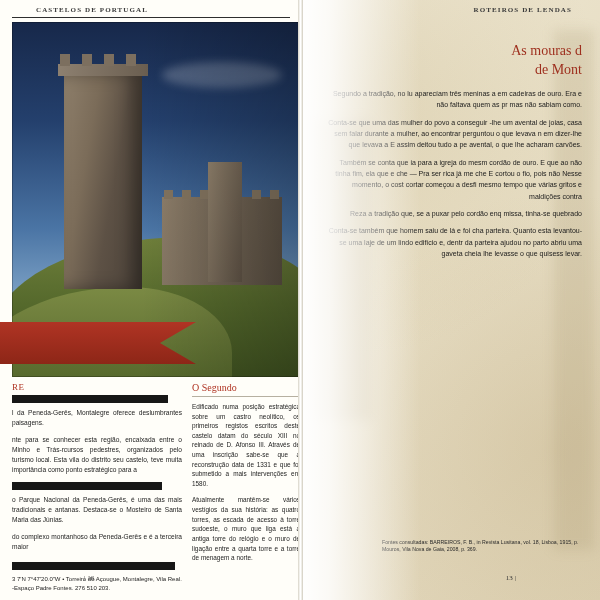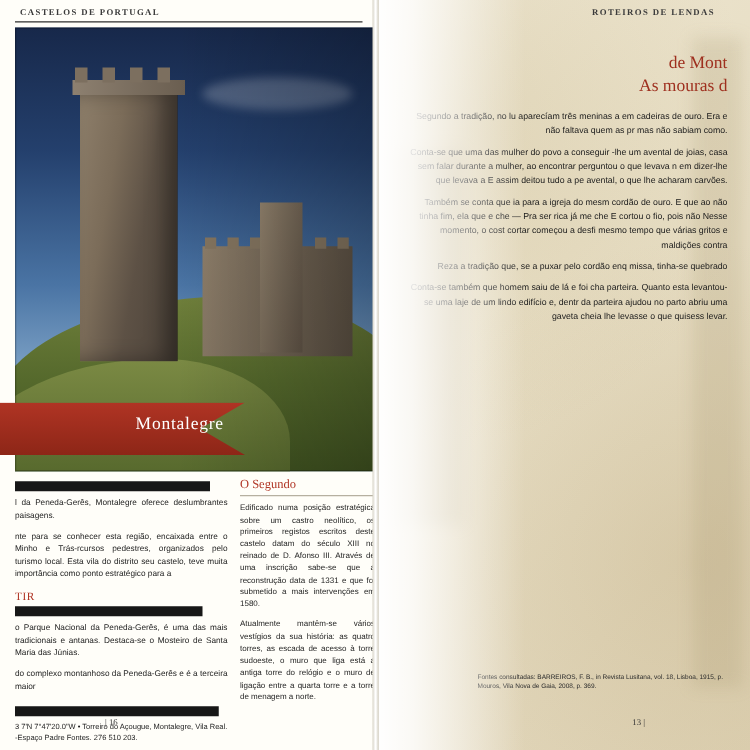--- a/index.html
+++ b/index.html
@@ -13,21 +13,21 @@
 
   
   .page-left{position:absolute;left:0;top:0;width:300px;height:600px;background:#fffef9;}
   .page-right{position:absolute;left:300px;top:0;width:300px;height:600px;background:#eab308;}
   .gutter{position:absolute;left:298px;top:0;width:5px;height:600px;
     background:linear-gradient(to right,#d7d3c6,#ffffff 45%,#ffffff 55%,#cfcabb);}
 
   
   .runhead{position:absolute;top:6px;font-size:7px;letter-spacing:1.1px;
     color:#3b3b3b;font-family:"Liberation Serif", serif;font-weight:bold;}
-  .runhead-left{left:16px;text-align:center;}
+  .runhead-left{left:36px;text-align:center;}
   .runhead-right{right:28px;}
   .rule-left{position:absolute;left:12px;top:17px;width:278px;height:1px;background:#2e2e2e;}
 
   
   .photo{position:absolute;left:12px;top:22px;width:288px;height:355px;overflow:hidden;
     background:#1a2d4e;}
   .sky{position:absolute;inset:0;
     background:linear-gradient(180deg,#17284a 0%,#24406d 28%,#4a74a4 58%,#7da2c6 78%,#a9c2d8 100%);}
   .cloud{position:absolute;background:rgba(255,255,255,.22);border-radius:50%;filter:blur(4px);}
   .hill{position:absolute;left:-20px;bottom:-10px;width:340px;height:150px;
@@ -125,28 +125,27 @@
       <div class="keep-top"></div>
       <div class="merlon" style="left:48px;"></div>
       <div class="merlon" style="left:70px;"></div>
       <div class="merlon" style="left:92px;"></div>
       <div class="merlon" style="left:114px;"></div>
       <div class="shadowside"></div>
       <div class="photo-inner-line"></div>
     </div>
 
     <div class="ribbon"></div>
-    <div class="ribbon-label">Montalegre</div>
 
     <div class="lcol">
+      <div class="sec-title">RE</div>
       <div class="redact-line" style="width:92%"></div>
       <p class="body-txt">l da Peneda-Gerês, Montalegre oferece deslumbrantes paisagens.</p>
       <p class="body-txt">nte para se conhecer esta região, encaixada entre o Minho e Trás-rcursos pedestres, organizados pelo turismo local. Esta vila do distrito seu castelo, teve muita importância como ponto estratégico para a</p>
 
-      <div class="sec-title">TIR</div>
       <div class="redact-line" style="width:88%"></div>
       <p class="body-txt">o Parque Nacional da Peneda-Gerês, é uma das mais tradicionais e antanas. Destaca-se o Mosteiro de Santa Maria das Júnias.</p>
       <p class="body-txt">do complexo montanhoso da Peneda-Gerês e é a terceira maior</p>
 
       <div class="redact-line" style="width:96%;margin-top:10px;"></div>
       <div class="coords">3 7'N 7°47'20.0"W • Torreiro do Açougue, Montalegre, Vila Real.</div>
       <div class="coords">-Espaço Padre Fontes. 276 510 203.</div>
     </div>
 
     <div class="rcol">
@@ -160,22 +159,22 @@
   </div>
 
   <div class="page-right">
     <div class="aged"></div>
     <div class="aged-streak" style="left:10px;top:120px;width:60px;height:300px;"></div>
     <div class="aged-streak" style="right:6px;top:30px;width:40px;height:520px;"></div>
 
     <div class="runhead runhead-right">ROTEIROS DE LENDAS</div>
 
     <div class="r-title">
+      <div>As mouras d</div>
       <div>de Mont</div>
-      <div>As mouras d</div>
     </div>
 
     <div class="r-body">
       <p>Segundo a tradição, no lu aparecíam três meninas a em cadeiras de ouro. Era e não faltava quem as pr mas não sabiam como.</p>
       <p>Conta-se que uma das mulher do povo a conseguir -lhe um avental de joias, casa sem falar durante a mulher, ao encontrar perguntou o que levava n em dizer-lhe que levava a E assim deitou tudo a pe avental, o que lhe acharam carvões.</p>
       <p>Também se conta que ia para a igreja do mesm cordão de ouro. E que ao não tinha fim, ela que e che — Pra ser rica já me che E cortou o fio, pois não Nesse momento, o cost cortar começou a desfi mesmo tempo que várias gritos e maldições contra</p>
       <p>Reza a tradição que, se a puxar pelo cordão enq missa, tinha-se quebrado</p>
       <p>Conta-se também que homem saiu de lá e foi cha parteira. Quanto esta levantou-se uma laje de um lindo edifício e, dentr da parteira ajudou no parto abriu uma gaveta cheia lhe levasse o que quisess levar.</p>
     </div>
 

